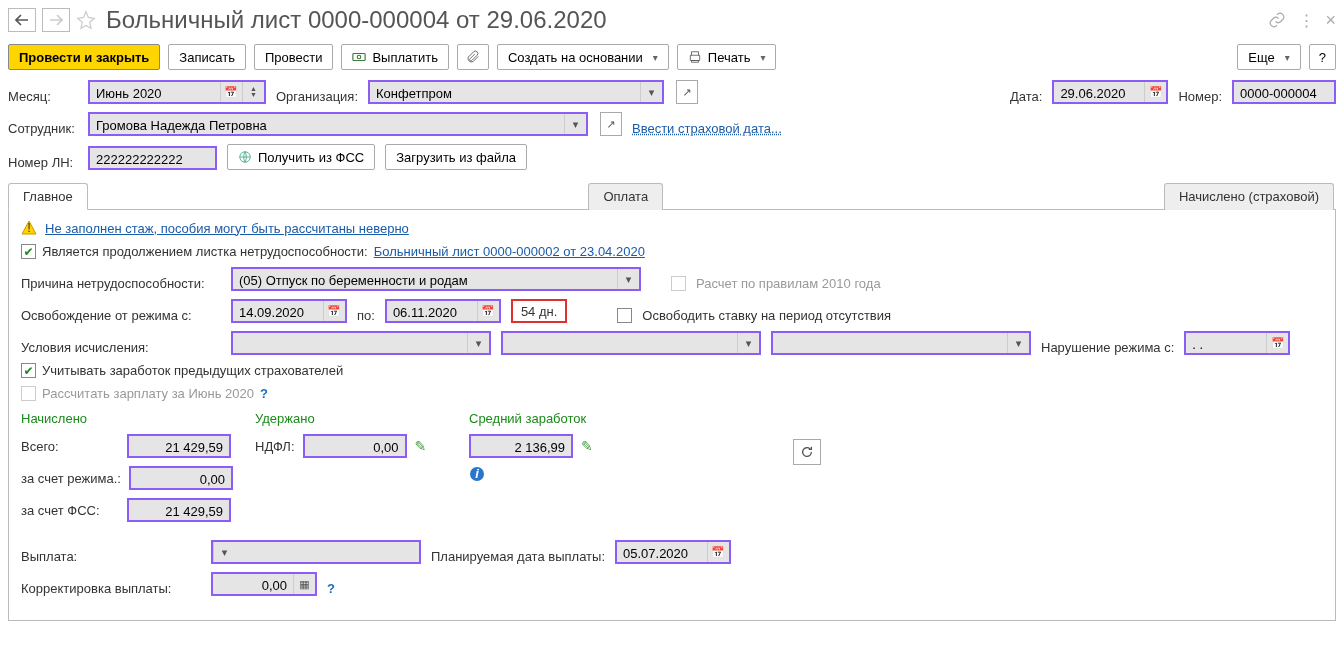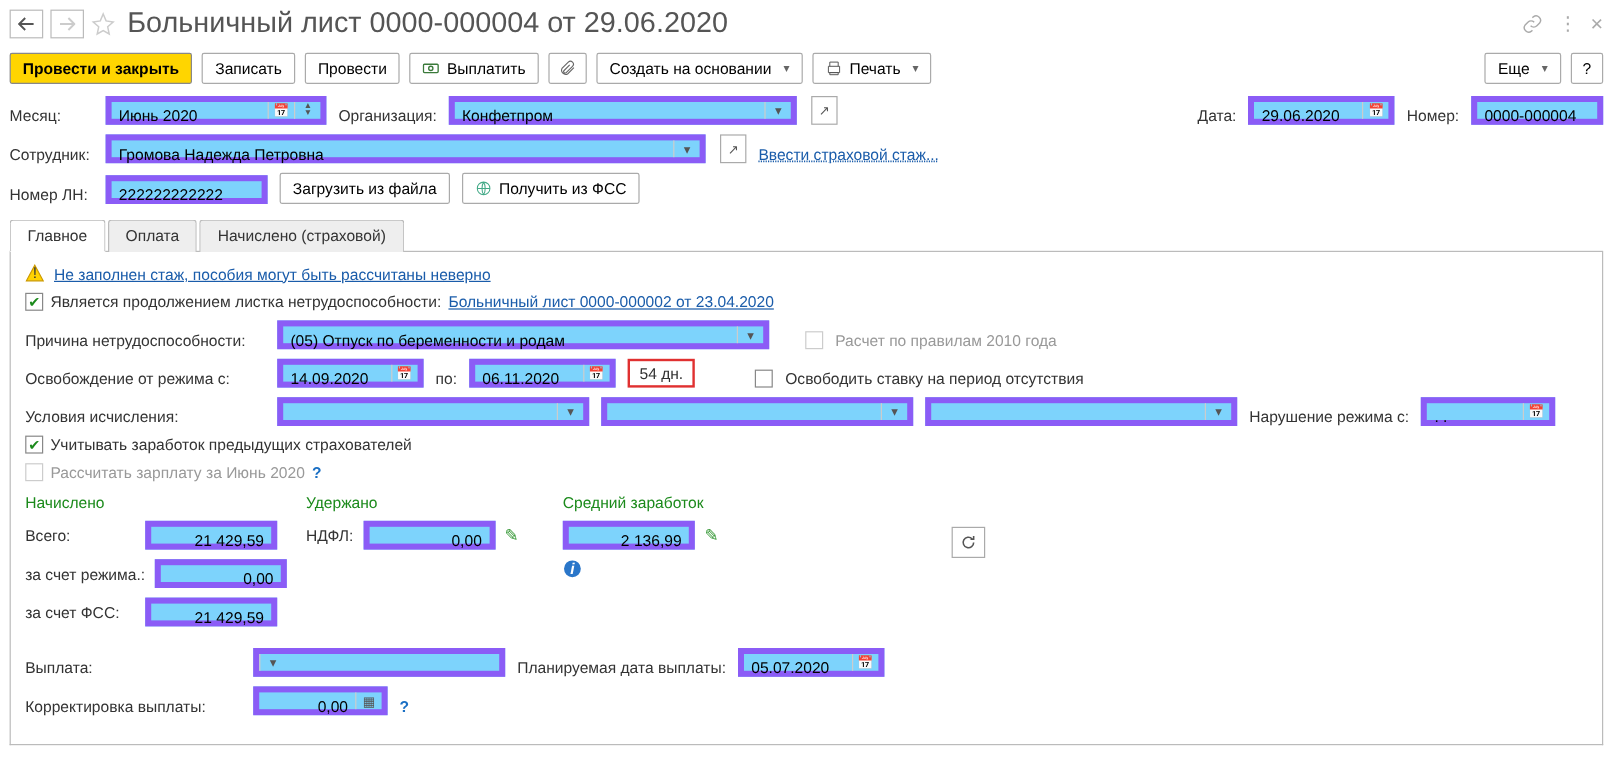--- a/index.html
+++ b/index.html
@@ -13,28 +13,28 @@
   .title-right span { cursor: pointer; font-size: 16px; }
 
   .toolbar { display: flex; align-items: center; gap: 8px; margin-bottom: 10px; }
   .btn { height: 26px; padding: 0 10px; border: 1px solid #aaa; background: #fff; display: inline-flex; align-items: center; gap: 6px; cursor: pointer; border-radius: 2px; }
   .btn-primary { background: #ffd500; border-color: #888; font-weight: bold; }
   .btn .caret { margin-left: 4px; color: #666; font-size: 10px; }
   .toolbar-spacer { flex: 1; }
 
   .form-row { display: flex; align-items: flex-end; gap: 10px; margin-bottom: 8px; }
   .label { white-space: nowrap; }
-  .input-wrap { display: inline-flex; align-items: stretch; border: 5px solid #8b5cf6; height: 24px; background: #7dd3fc; }
+  .input-wrap { display: inline-flex; align-items: stretch; border: 2px solid #8b5cf6; height: 24px; background: #e5e5e5; }
   .input-wrap input { border: none; padding: 0 6px; height: 22px; outline: none; background: transparent; }
   .input-btn { width: 22px; border-left: 1px solid #ccc; display: flex; align-items: center; justify-content: center; color: #555; cursor: pointer; font-size: 11px; }
   .input-btn.standalone { border: 1px solid #aaa; height: 24px; margin-left: 2px; }
   .link { color: #1a5caa; text-decoration: underline dotted; cursor: pointer; }
   .link-solid { color: #1a5caa; text-decoration: underline; cursor: pointer; }
 
-  .tabs { display: flex; border-bottom: 1px solid #bbb; margin-top: 12px; }
+  .tabs { display: flex; border-bottom: 1px solid #bbb; margin-top: 12px; justify-content: space-between; }
   .tab { padding: 5px 14px; border: 1px solid #bbb; border-bottom: none; background: #eee; cursor: pointer; position: relative; top: 1px; margin-right: 2px; border-radius: 3px 3px 0 0; }
   .tab.active { background: #fff; border-bottom: 1px solid #fff; }
   .tab-pane { border: 1px solid #bbb; border-top: none; padding: 10px 12px 16px; }
 
   .warn-row { display: flex; align-items: center; gap: 8px; margin-bottom: 8px; }
   .warn-icon { width: 16px; height: 16px; }
   .check-row { display: flex; align-items: center; gap: 6px; margin-bottom: 8px; }
   .check { width: 15px; height: 15px; border: 1px solid #888; display: inline-flex; align-items: center; justify-content: center; font-size: 12px; color: #1b8a1b; background:#fff;}
   .check.disabled { border-color: #ccc; color: #ccc; }
   .muted { color: #999; }
@@ -140,36 +140,36 @@
   </div>
 </div>
 
 <div class="form-row">
   <span class="label" style="width:70px">Сотрудник:</span>
   <div class="input-wrap" style="width:500px">
     <input style="flex: 1 1 0%;" value="Громова Надежда Петровна">
     <div class="input-btn">▾</div>
   </div>
   <div class="input-btn standalone">↗</div>
-  <span class="link">Ввести страховой стаж...</span>
+  <span class="link">Ввести страховой дата...</span>
 </div>
 
 <div class="form-row">
   <span class="label" style="width:70px">Номер ЛН:</span>
   <div class="input-wrap">
     <input style="width: 125px;" value="222222222222">
   </div>
-  <button class="btn">Загрузить из файла</button>
   <button class="btn">
     <svg width="14" height="14" viewBox="0 0 16 16">
         <circle cx="8" cy="8" r="6" stroke="#4a8" fill="none"></circle>
         <path d="M2 8h12M8 2c2 3 2 9 0 12M8 2c-2 3-2 9 0 12" stroke="#4a8" fill="none"></path>
       </svg>
     <span>Получить из ФСС</span>
   </button>
+  <button class="btn">Загрузить из файла</button>
 </div>
 
 <div class="tabs">
   <div class="tab active">Главное</div>
   <div class="tab">Оплата</div>
   <div class="tab">Начислено (страховой)</div>
 </div>
 
 <div class="tab-pane">
   <div class="warn-row">

